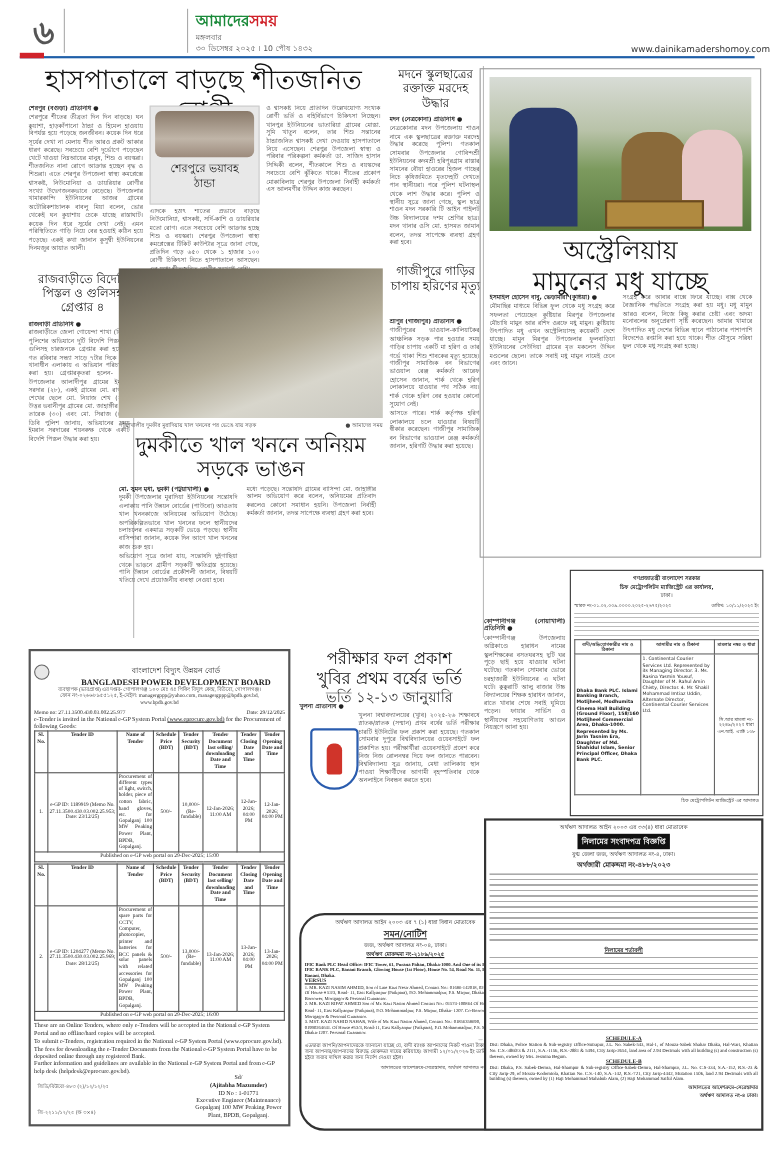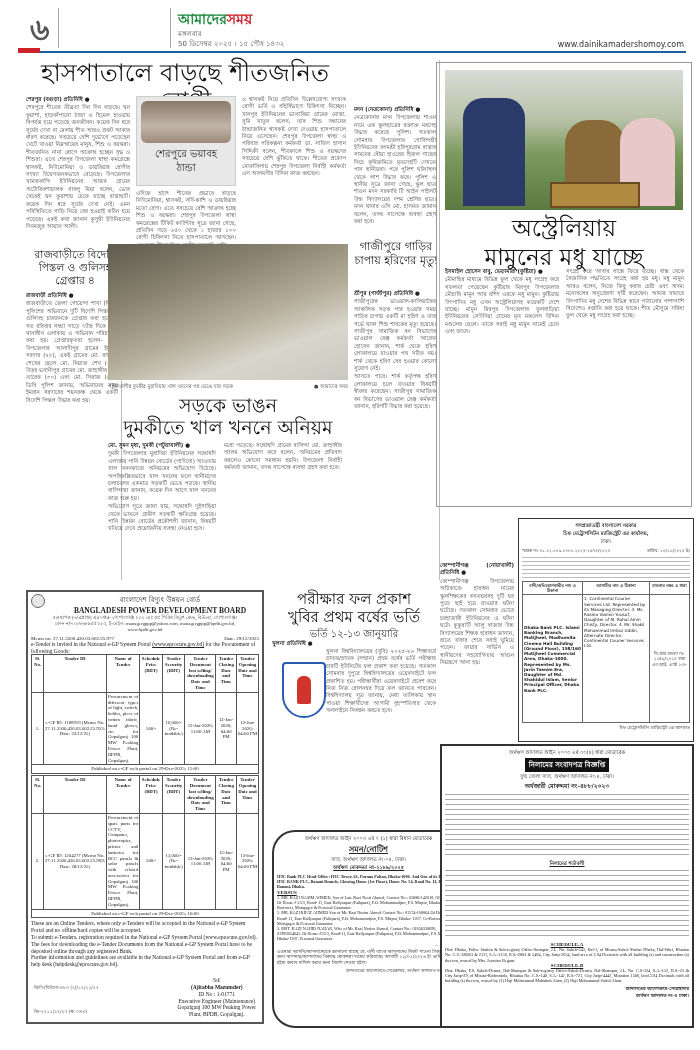--- a/index.html
+++ b/index.html
@@ -8,21 +8,21 @@
 .abs{position:absolute}
 
 .hdr-num{left:30px;top:6px;font-size:30px;font-weight:bold;color:#555}
 .hdr-sep{left:58px;top:8px;width:1px;height:40px;background:#aaa}
 .hdr-title{left:64px;top:2px;font-size:38px;font-weight:bold;color:#111;letter-spacing:-1px;font-family:"DejaVu Serif",serif}
 .hdr-sep2{left:170px;top:8px;width:1px;height:40px;background:#aaa}
 .hdr-brand{left:178px;top:8px;font-size:14px;font-weight:bold}
 .hdr-brand .g{color:#1a8a3a}.hdr-brand .r{color:#d0222a}
 .hdr-day{left:178px;top:28px;font-size:7px;color:#555}
 .hdr-date{left:178px;top:38px;font-size:7px;color:#555}
-.hdr-url{right:16px;top:40px;font-size:8px;color:#333}
+.hdr-url{right:0;top:40px;font-size:8px;color:#333}
 .hdr-red{left:18px;top:48px;width:22px;height:5px;background:#d0222a}
 .hdr-line{left:18px;top:51px;width:668px;height:2px;background:#1f5fa8}
 
 .headline{font-family:"DejaVu Serif",serif;color:#111;text-align:center;line-height:1.15}
 .body{font-size:5.5px;line-height:7.4px;color:#444;text-align:justify;overflow:hidden}
 .body p{margin-bottom:1px}
 .byline{font-weight:bold;color:#222}
 .photo{background:linear-gradient(135deg,#b9b0a0,#7d7466 40%,#c8c2b6 70%,#9a9284)}
 .caption{font-size:5px;color:#444}
 .box{border:1px solid #444}
@@ -56,21 +56,21 @@
 </head>
 <body>
 
 <div class="page">
 
   <div class="abs hdr-num">৬</div>
   <div class="abs hdr-sep"></div>
   <div class="abs hdr-sep2"></div>
   <div class="abs hdr-brand"><span class="g">আমাদের</span><span class="r">সময়</span></div>
   <div class="abs hdr-day">মঙ্গলবার</div>
-  <div class="abs hdr-date">50 ডিসেম্বর ২০২৫ । ১৫ পৌষ ১৪৩২</div>
+  <div class="abs hdr-date">৩০ ডিসেম্বর ২০২৫ । 10 পৌষ ১৪৩২</div>
   <div class="abs hdr-url">www.dainikamadershomoy.com</div>
   <div class="abs hdr-line"></div>
   <div class="abs hdr-red"></div>
 
   <div class="abs headline" style="left:24px;top:60px;width:322px;font-size:24px;">হাসপাতালে বাড়ছে শীতজনিত রোগী</div>
   <div class="abs body" style="left:26px;top:96px;width:104px;height:150px;">
     <p><span class="byline">শেরপুর (বগুড়া) প্রতিনিধি ●</span></p>
     <p>শেরপুরে শীতের তীব্রতা দিন দিন বাড়ছে। ঘন কুয়াশা, হাড়কাঁপানো ঠান্ডা ও হিমেল হাওয়ায় বিপর্যস্ত হয়ে পড়েছে জনজীবন। কয়েক দিন ধরে সূর্যের দেখা না মেলায় শীত আরও প্রকট আকার ধারণ করেছে। সবচেয়ে বেশি দুর্ভোগে পড়েছেন খেটে খাওয়া নিম্নআয়ের মানুষ, শিশু ও বয়স্করা। শীতজনিত নানা রোগে আক্রান্ত হচ্ছেন বৃদ্ধ ও শিশুরা। এতে শেরপুর উপজেলা স্বাস্থ্য কমপ্লেক্সে শ্বাসকষ্ট, নিউমোনিয়া ও ডায়রিয়ার রোগীর সংখ্যা উদ্বেগজনকভাবে বেড়েছে। উপজেলার খামারকান্দি ইউনিয়নের আজর গ্রামের অটোরিকশাচালক বাবলু মিয়া বলেন, ভোর থেকেই ঘন কুয়াশায় চেকে যাচ্ছে রাস্তাঘাট। কয়েক দিন ধরে সূর্যের দেখা নেই। এমন পরিস্থিতিতে গাড়ি নিয়ে বের হওয়াই কঠিন হয়ে পড়েছে। একই কথা জানান কুসুম্বী ইউনিয়নের দিনমজুর আয়াত আলী।</p>
   </div>
   <div class="abs" style="left:136px;top:96px;width:100px;height:90px;background:#e8e8e8;border:1px solid #ccc;">
@@ -87,36 +87,37 @@
   <div class="abs body" style="left:26px;top:292px;width:92px;height:290px;">
     <p><span class="byline">রাজবাড়ী প্রতিনিধি ●</span></p>
     <p>রাজবাড়ীতে জেলা গোয়েন্দা শাখা (ডিবি) পুলিশের অভিযানে দুটি বিদেশি পিস্তল ও গুলিসহ চারজনকে গ্রেপ্তার করা হয়েছে। গত রবিবার সন্ধ্যা সাড়ে ৭টার দিকে সদর থানাধীন এলাকায় এ অভিযান পরিচালনা করা হয়। গ্রেপ্তারকৃতরা হলেন- সদর উপজেলার আলাদীপুর গ্রামের ইমরান সরদার (২৮), একই গ্রামের মো. রাজ্জাক শেখের ছেলে মো. নিয়াজ শেখ (২১), উত্তর ভবানীপুর গ্রামের মো. জাহাঙ্গীর শেখ তারেক (৩০) এবং মো. সিরাজ (৪০)। ডিবি পুলিশ জানায়, অভিযানের সময় ইমরান সরদারের শয়নকক্ষ থেকে একটি বিদেশি পিস্তল উদ্ধার করা হয়।</p>
   </div>
   <div class="abs rule-v" style="left:121px;top:250px;height:330px;"></div>
 
   <div class="abs photo" style="left:108px;top:244px;width:240px;height:136px;background:linear-gradient(160deg,#5f5a4f 0%,#8a8370 30%,#b3ac98 55%,#d8d6cc 75%,#c9c8c0 100%);"></div>
   <div class="abs caption" style="left:108px;top:383px;width:190px;">পটুয়াখালীর দুমকীর মুরাদিয়ায় খাল খননের পর ভেঙে যায় সড়ক</div>
   <div class="abs caption" style="left:300px;top:383px;width:48px;text-align:right;">● আমাদের সময়</div>
   <div class="abs headline" style="left:108px;top:394px;width:240px;font-size:19px;line-height:22px;">
+    <div>দুমকীতে খাল খননে অনিয়ম</div>
     <div>সড়কে ভাঙন</div>
-    <div>দুমকীতে খাল খননে অনিয়ম</div>
   </div>
   <div class="abs body" style="left:108px;top:442px;width:108px;height:140px;">
     <p><span class="byline">মো. সুমন মৃধা, দুমকী (পটুয়াখালী) ●</span></p>
     <p>দুমকী উপজেলার মুরাদিয়া ইউনিয়নের সন্তোষদি এলাকায় পানি উন্নয়ন বোর্ডের (পাউবো) আওতায় খাল খননকাজে অনিয়মের অভিযোগ উঠেছে। অপরিকল্পিতভাবে খাল খননের ফলে স্থানীয়দের চলাচলের একমাত্র সড়কটি ভেঙে পড়ছে। স্থানীয় বাসিন্দারা জানান, কয়েক দিন আগে খাল খননের কাজ শুরু হয়।</p>
     <p>অভিযোগ সূত্রে জানা যায়, সন্তোষদি দুইগাছিয়া থেকে ভাঙনে গ্রামীণ সড়কটি ক্ষতিগ্রস্ত হয়েছে। পানি উন্নয়ন বোর্ডের প্রকৌশলী জানান, বিষয়টি খতিয়ে দেখে প্রয়োজনীয় ব্যবস্থা নেওয়া হবে।</p>
   </div>
   <div class="abs body" style="left:224px;top:442px;width:118px;height:140px;">মধ্যে পড়েছে। সন্তোষদি গ্রামের বাসিন্দা মো. জাহাঙ্গীর আলম অভিযোগ করে বলেন, অনিয়মের প্রতিবাদ করলেও কোনো সমাধান হয়নি। উপজেলা নির্বাহী কর্মকর্তা জানান, তদন্ত সাপেক্ষে ব্যবস্থা গ্রহণ করা হবে।</div>
 
+  <div class="abs headline" style="left:354px;top:62px;width:84px;font-size:10.5px;line-height:13px;">মদনে স্কুলছাত্রের রক্তাক্ত মরদেহ উদ্ধার</div>
   <div class="abs body" style="left:354px;top:106px;width:82px;height:130px;">
     <p><span class="byline">মদন (নেত্রকোনা) প্রতিনিধি ●</span></p>
     <p>নেত্রকোনার মদন উপজেলায় শাওন নামে এক স্কুলছাত্রের রক্তাক্ত মরদেহ উদ্ধার করেছে পুলিশ। গতকাল সোমবার উপজেলার গোবিন্দশ্রী ইউনিয়নের কদমশ্রী হরিপুরগ্রাম রাস্তার সামনের বৌয়া হাওরের হিজল গাছের নিচে কৃষিজমিতে মৃতদেহটি দেখতে পান স্থানীয়রা। পরে পুলিশ ঘটনাস্থল থেকে লাশ উদ্ধার করে। পুলিশ ও স্থানীয় সূত্রে জানা গেছে, স্কুল ছাত্র শাওন মদন সরকারি টি আইন পাইলট উচ্চ বিদ্যালয়ের দশম শ্রেণির ছাত্র। মদন থানার ওসি মো. হাসমত জামান বলেন, তদন্ত সাপেক্ষে ব্যবস্থা গ্রহণ করা হবে।</p>
   </div>
 
-  <div class="abs headline" style="left:354px;top:240px;width:84px;font-size:11px;line-height:14px;">গাজীপুরে গাড়ির চাপায় হরিণের মৃত্যু</div>
+  <div class="abs headline" style="left:354px;top:240px;width:84px;font-size:11px;line-height:14px;font-family:Liberation Serif, serif;">গাজীপুরে গাড়ির চাপায় হরিণের মৃত্যু</div>
   <div class="abs body" style="left:354px;top:290px;width:82px;height:290px;">
     <p><span class="byline">শ্রীপুর (গাজীপুর) প্রতিনিধি ●</span></p>
     <p>গাজীপুরের ভাওয়াল-কালিয়াকৈর আঞ্চলিক সড়ক পার হওয়ার সময় গাড়ির চাপায় একটি মা হরিণ ও তার গর্ভে থাকা শিশু শাবকের মৃত্যু হয়েছে। গাজীপুর সামাজিক বন বিভাগের ভাওয়াল রেঞ্জ কর্মকর্তা আরেফ হোসেন জানান, শার্ক থেকে হরিণ লোকালয়ে যাওয়ার পথ সঠিক নয়। শার্ক থেকে হরিণ বের হওয়ার কোনো সুযোগ নেই।</p>
     <p>আসতে পারে। শার্ক কর্তৃপক্ষ হরিণ লোকালয়ে চলে যাওয়ার বিষয়টি স্বীকার করেছেন। গাজীপুর সামাজিক বন বিভাগের ভাওয়াল রেঞ্জ কর্মকর্তা জানান, হরিণটি উদ্ধার করা হয়েছে।</p>
   </div>
   <div class="abs rule-v" style="left:439px;top:60px;height:520px;"></div>
 
   <div class="abs box" style="left:436px;top:62px;width:256px;height:445px;border-color:#999;"></div>
   <div class="abs photo" style="left:445px;top:70px;width:238px;height:140px;background:linear-gradient(180deg,#d8dcd6 0%,#b8c2a8 35%,#7c9a5e 60%,#5a7a40 100%);">
     <div style="position:absolute;left:18px;top:28px;width:62px;height:108px;background:#2a3a6a;border-radius:20px 20px 0 0;"></div>
@@ -159,21 +160,21 @@
         <td style="width:36%;font-weight:bold;vertical-align:middle;">Dhaka Bank PLC. Islami Banking Branch, Motijheel, Modhumita Cinema Hall Building (Ground Floor), 158/160 Motijheel Commercial Area, Dhaka-1000. Represented by Ms. Jarin Tasnim Era, Daughter of Md. Shahidul Islam, Senior Principal Officer, Dhaka Bank PLC.</td>
         <td style="width:40%;">1. Continental Courier Services Ltd. Represented by its Managing Director. 3. Ms. Rasina Yasmin Yousuf, Daughter of M. Rahul Amin Chisty, Director. 4. Mr. Shakil Mohammad Imtiaz Uddin, Alternate Director, Continental Courier Services Ltd.</td>
         <td style="vertical-align:middle;text-align:center;">সি.আর মামলা নং- ২২৪৯/২০২৫ ধারা এন.আই. এ্যাক্ট ১৩৮</td>
       </tr>
     </tbody>
       </table>
     <div style="font-size:4.2px;text-align:right;margin-top:2px;">চিফ মেট্রোপলিটন ম্যাজিস্ট্রেট এর আদালত</div>
   </div>
 
   <div class="abs tender">
-    <div style="display:flex;align-items:flex-start;gap:16px;">
+    <div style="display:flex;align-items:flex-start;gap:16px;margin-top:10px;">
       <div class="logo-circle"></div>
       <div style="flex:1;">
         <div class="bn">বাংলাদেশ বিদ্যুৎ উন্নয়ন বোর্ড</div>
         <div class="en">BANGLADESH POWER DEVELOPMENT BOARD</div>
       </div>
     </div>
     <div class="addr">ব্যবস্থাপক (ভারপ্রাপ্ত) এর দপ্তর- গোপালগঞ্জ ১০০ মেঃ ওঃ পিকিং বিদ্যুৎ কেন্দ্র, বিউবো, গোপালগঞ্জ।</div>
     <div class="addr">ফোন নং-০২৬৬৮৯৫৫১২৫, ই-মেইল: managergppp@yahoo.com, managergppp@bpdb.gov.bd,</div>
     <div class="addr">www.bpdb.gov.bd</div>
     <div class="memo">
@@ -254,21 +255,21 @@
       <div>Executive Engineer (Maintenance)</div>
       <div>Gopalganj 100 MW Peaking Power</div>
       <div>Plant, BPDB, Gopalganj.</div>
     </div>
   </div>
 
   <div class="abs headline" style="left:272px;top:590px;width:164px;font-size:15px;line-height:18px;">
     <div>পরীক্ষার ফল প্রকাশ</div>
     <div>খুবির প্রথম বর্ষের ভর্তি</div>
   </div>
-  <div class="abs headline" style="left:272px;top:628px;width:164px;font-size:10px;color:#333;">ভর্তি ১২-১৩ জানুয়ারি</div>
+  <div class="abs headline" style="left:272px;top:628px;width:164px;font-size:13px;color:#333;">ভর্তি ১২-১৩ জানুয়ারি</div>
   <div class="abs body" style="left:272px;top:640px;width:164px;height:20px;">
     <span class="byline">খুলনা প্রতিনিধি ●</span>
   </div>
   <div class="abs ku-logo">
     <div class="deer"></div>
   </div>
   <div class="abs body" style="left:272px;top:648px;width:164px;height:176px;text-indent:0;">
     <div style="float:left;width:54px;height:64px;"></div>
     <span>খুলনা বিশ্ববিদ্যালয়ের (খুবি) ২০২৫-২৬ শিক্ষাবর্ষে স্নাতক/স্নাতক (সম্মান) প্রথম বর্ষের ভর্তি পরীক্ষার চারটি ইউনিটের ফল প্রকাশ করা হয়েছে। গতকাল সোমবার দুপুরে বিশ্ববিদ্যালয়ের ওয়েবসাইটে ফল প্রকাশিত হয়। পরীক্ষার্থীরা ওয়েবসাইটে প্রবেশ করে নিজ নিজ রোলনম্বর দিয়ে ফল জানতে পারবেন। বিশ্ববিদ্যালয় সূত্র জানায়, মেধা তালিকায় স্থান পাওয়া শিক্ষার্থীদের আগামী বৃহস্পতিবার থেকে অনলাইনে নিবন্ধন করতে হবে।</span>
   </div>

